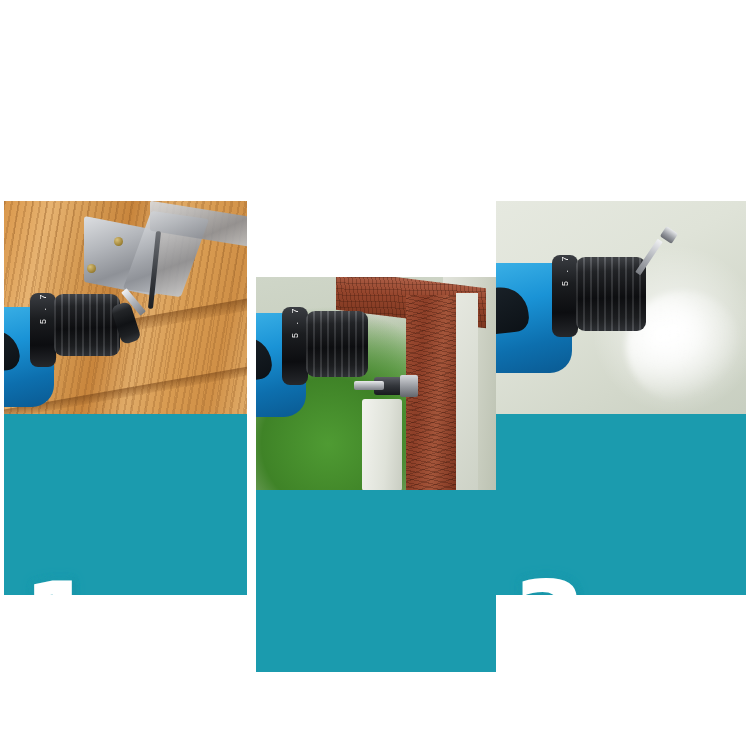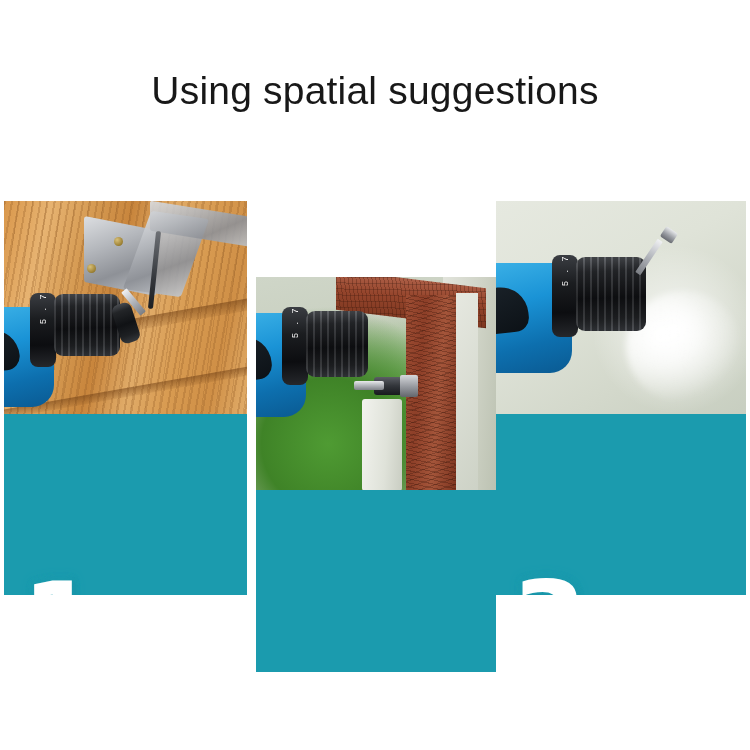--- a/index.html
+++ b/index.html
@@ -249,21 +249,20 @@
     position: absolute;
     background: linear-gradient(180deg, #6e7176, #35383d 60%, #1d1f22);
     border-radius: 2px;
   }
 </style>
 </head>
 <body>
 
 <div id="page">
 
-  <div class="page-title">Using spatial suggestions</div>
 
   <div class="panel" id="panel-1">
 
     <div class="panel-photo">
       <div class="art">
         <div class="wood"></div>
         <div class="wood-seam" style="top:118px;"></div>
         <div class="wood-seam" style="top:186px; height:9px;"></div>
 
         <div class="bracket-a" style="left:80px; top:22px; width:72px; height:66px; transform:skewY(11deg); border-radius:3px;"></div>

